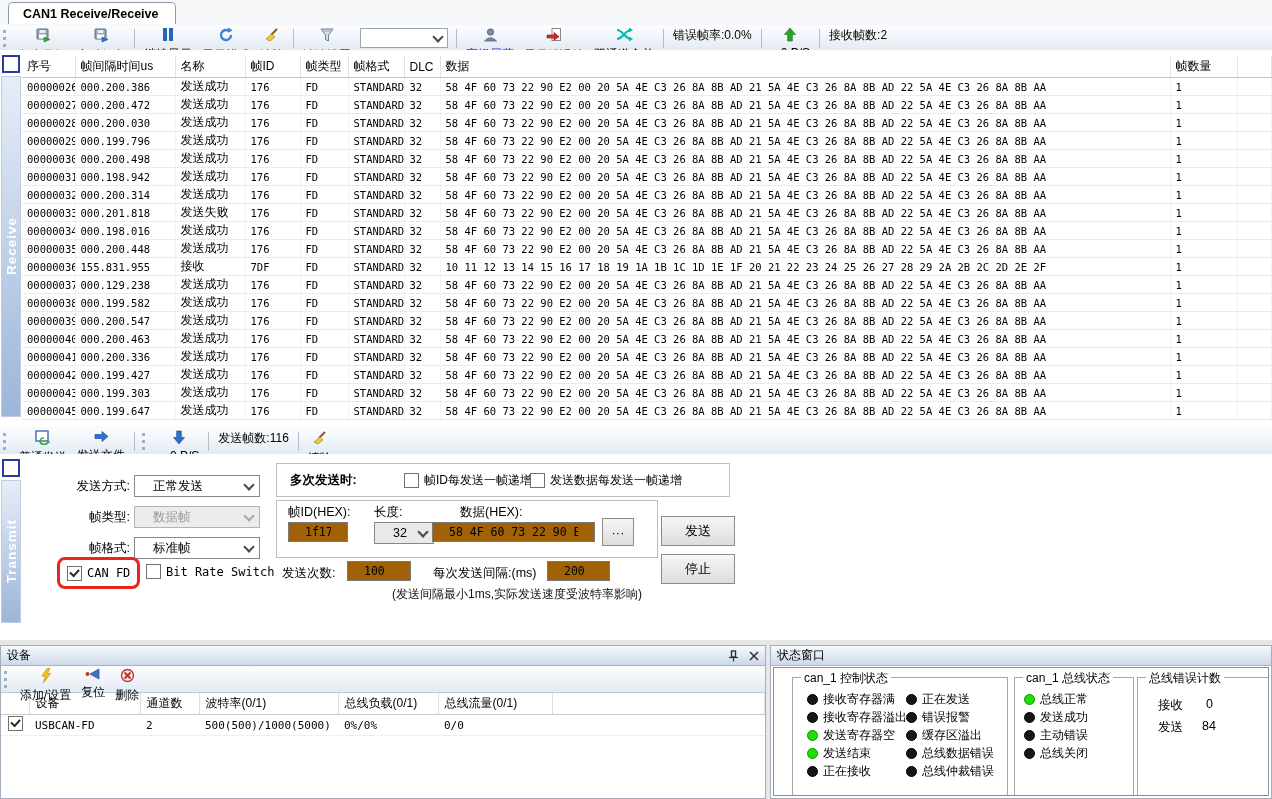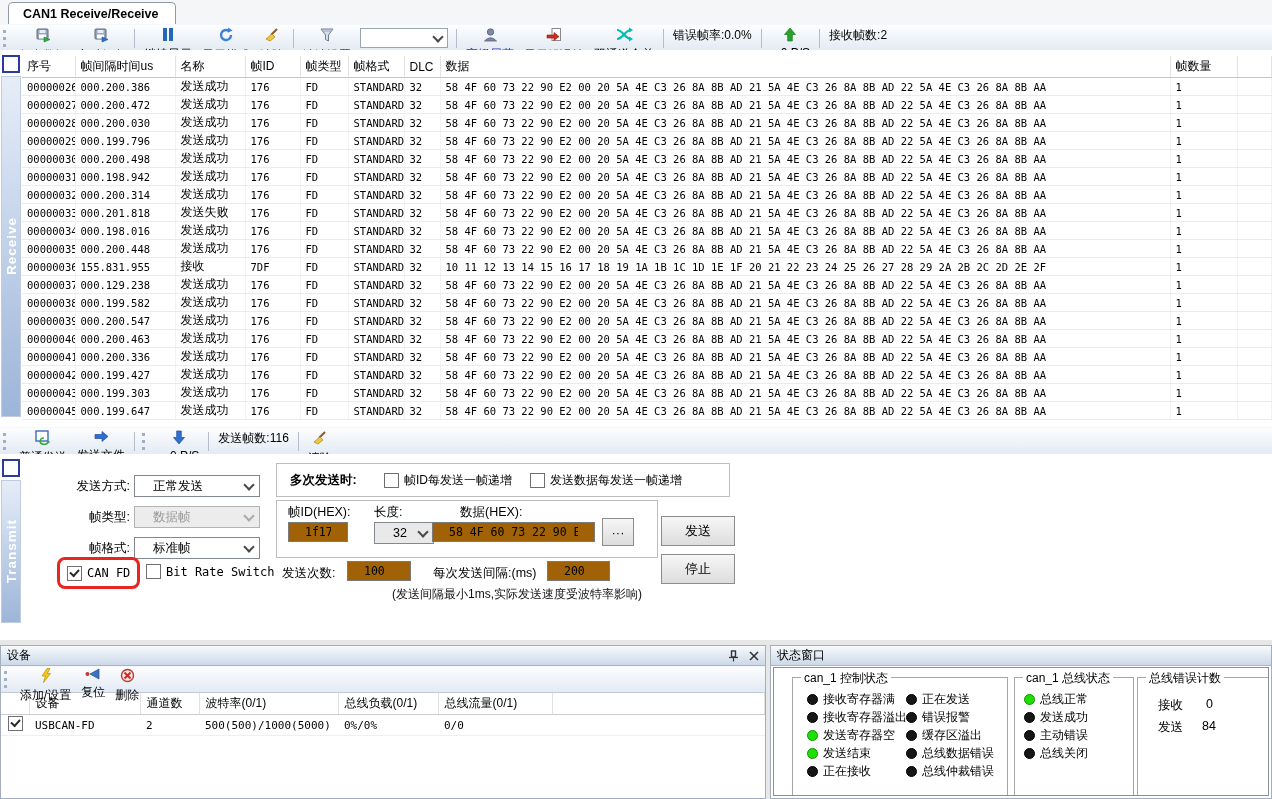--- a/index.html
+++ b/index.html
@@ -602,21 +602,21 @@
     <span class="cbx checked"></span>
     <span class="mono-label">CAN FD</span>
   </div>
   <div class="cbrow" style="left:146px;top:110px;">
     <span class="cbx"></span>
     <span class="mono-label">Bit Rate Switch</span>
   </div>
 
   <div class="gbox" style="left:276px;top:9px;width:452px;height:32px;"></div>
   <div class="flabel" style="left:290px;top:18px;font-weight:bold;">多次发送时:</div>
-  <div class="cbrow" style="left:384px;top:18px;">
+  <div class="cbrow" style="left:404px;top:18px;">
     <span class="cbx"></span>
     <span>帧ID每发送一帧递增</span>
   </div>
   <div class="cbrow" style="left:530px;top:18px;">
     <span class="cbx"></span>
     <span>发送数据每发送一帧递增</span>
   </div>
 
   <div class="gbox" style="left:276px;top:46px;width:380px;height:56px;"></div>
   <div class="flabel" style="left:288px;top:50px;">帧ID(HEX):</div>

